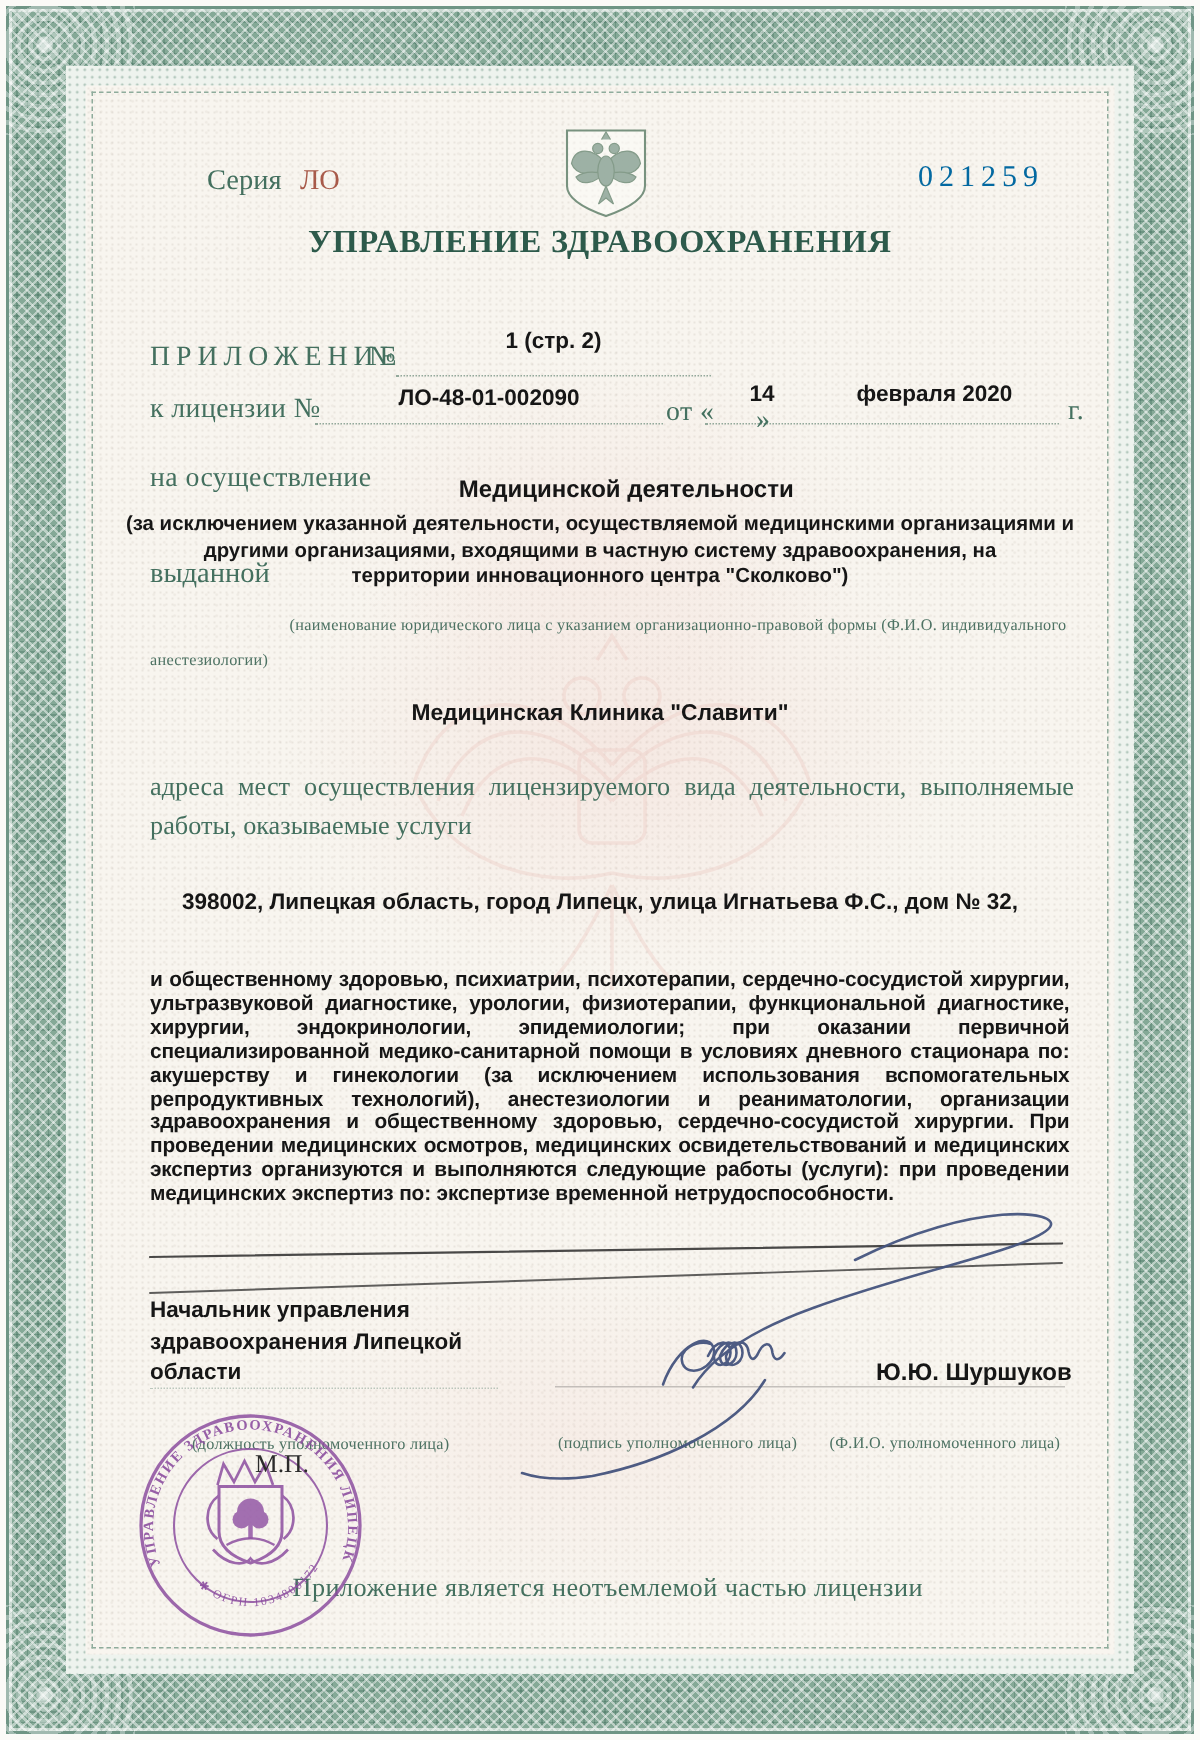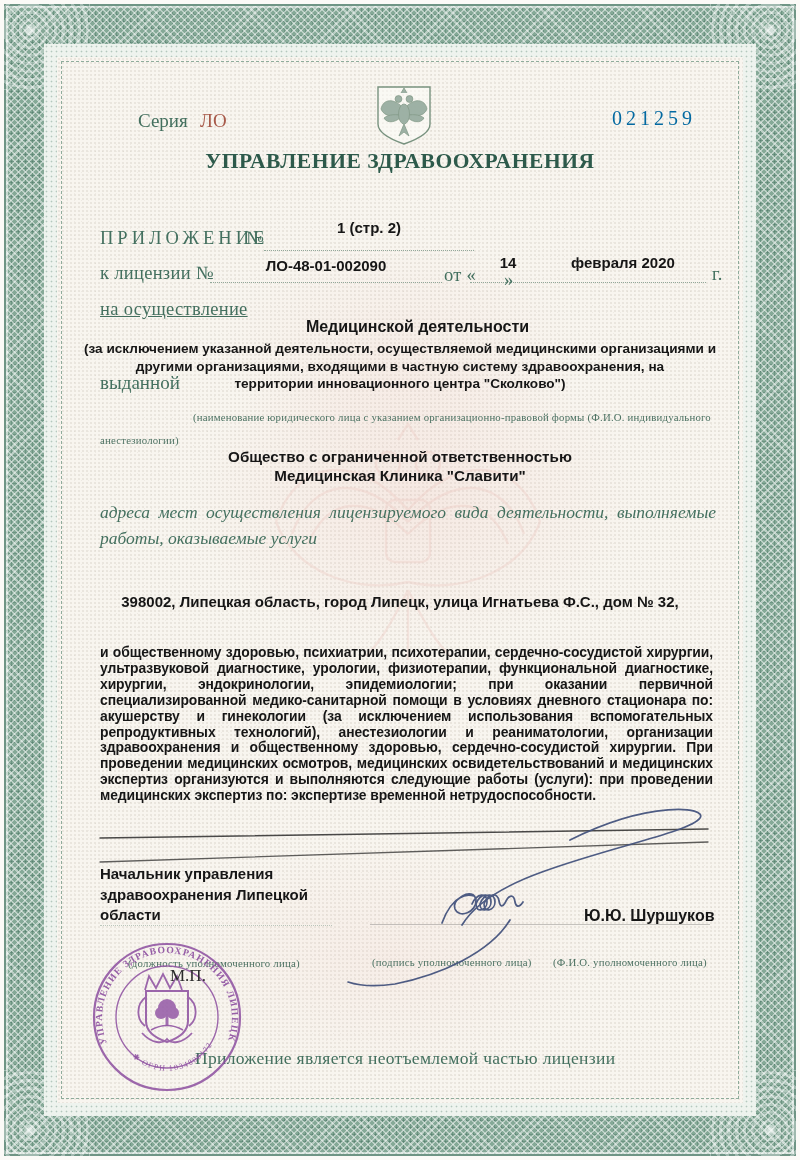--- a/index.html
+++ b/index.html
@@ -125,33 +125,32 @@
   <div class="abs green serif18" style="left:100px; top:263px;">к лицензии №</div>
   <div class="abs dotline" style="left:210px; top:282px; width:232px;"></div>
   <div class="abs bold-sans" style="left:210px; top:257px; width:232px; text-align:center; font-size:15px;">ЛО-48-01-002090</div>
   <div class="abs green serif18" style="left:444px; top:265px;">от «</div>
   <div class="abs dotline" style="left:470px; top:282px; width:236px;"></div>
   <div class="abs bold-sans" style="left:470px; top:254px; width:76px; text-align:center; font-size:15px;">14</div>
   <div class="abs green serif18" style="left:504px; top:270px;">»</div>
   <div class="abs bold-sans" style="left:548px; top:254px; width:150px; text-align:center; font-size:15px;">февраля 2020</div>
   <div class="abs green serif18" style="left:712px; top:264px;">г.</div>
 
-  <div class="abs green serif18" style="left:100px; top:299px;text-decoration:underline;">на осуществление</div>
+  <div class="abs green serif18" style="left:100px; top:309px;">на осуществление</div>
   <div class="abs center bold-sans" style="top:318px; font-size:16px;margin-left:35px;">Медицинской деятельности</div>
   <div class="abs bold-sans" style="left:82px; top:340px; width:636px; text-align:center; font-size:13.6px; line-height:18px;">(за исключением указанной деятельности, осуществляемой медицинскими организациями и другими организациями, входящими в частную систему здравоохранения, на</div>
   <div class="abs center bold-sans" style="top:376px; font-size:13.6px; z-index:3;">территории инновационного центра "Сколково")</div>
 
   <div class="abs green" style="left:100px; top:372px; font-size:19px;">выданной</div>
   <div class="abs small-caption" style="left:193px; top:383px; z-index:1;">(наименование юридического лица с указанием организационно-правовой формы (Ф.И.О. индивидуального</div>
   <div class="abs small-caption" style="left:100px; top:406px;">анестезиологии)</div>
 
-  <div class="abs center bold-sans" style="top:448px; font-size:15.2px;">Общество с ограниченной ответственностью</div>
   <div class="abs center bold-sans" style="top:467px; font-size:15.2px;">Медицинская Клиника "Славити"</div>
 
-  <div class="abs green" style="left:100px; top:499px; width:616px; font-size:17.5px; line-height:26px; text-align:justify;font-style:italic;">адреса мест осуществления лицензируемого вида деятельности, выполняемые работы, оказываемые услуги</div>
+  <div class="abs green" style="left:100px; top:511px; width:616px; font-size:17.5px; line-height:26px; text-align:justify;">адреса мест осуществления лицензируемого вида деятельности, выполняемые работы, оказываемые услуги</div>
 
   <div class="abs center bold-sans" style="top:593px; font-size:15px;">398002, Липецкая область, город Липецк, улица Игнатьева Ф.С., дом № 32,</div>
 
   <div class="abs bold-sans" style="left:100px; top:645px; width:613px; font-size:13.9px; line-height:15.9px; text-align:justify; letter-spacing:-0.1px;">и общественному здоровью, психиатрии, психотерапии, сердечно-сосудистой хирургии, ультразвуковой диагностике, урологии, физиотерапии, функциональной диагностике, хирургии, эндокринологии, эпидемиологии; при оказании первичной специализированной медико-санитарной помощи в условиях дневного стационара по: акушерству и гинекологии (за исключением использования вспомогательных репродуктивных технологий), анестезиологии и реаниматологии, организации здравоохранения и общественному здоровью, сердечно-сосудистой хирургии. При проведении медицинских осмотров, медицинских освидетельствований и медицинских экспертиз  организуются и выполняются следующие работы (услуги): при проведении медицинских экспертиз по: экспертизе временной нетрудоспособности.</div>
 
   <svg class="abs" style="left:90px; top:785px; z-index:3;" width="630" height="235" viewBox="0 0 630 235">
     <g fill="none" stroke-linecap="round">
       <path d="M10,53 L618,44" stroke="rgba(30,30,30,.8)" stroke-width="1.5"></path>
       <path d="M10,77 L618,57" stroke="rgba(30,30,30,.7)" stroke-width="1.3"></path>
       <g stroke="#45547e" stroke-width="1.7" opacity=".95">

